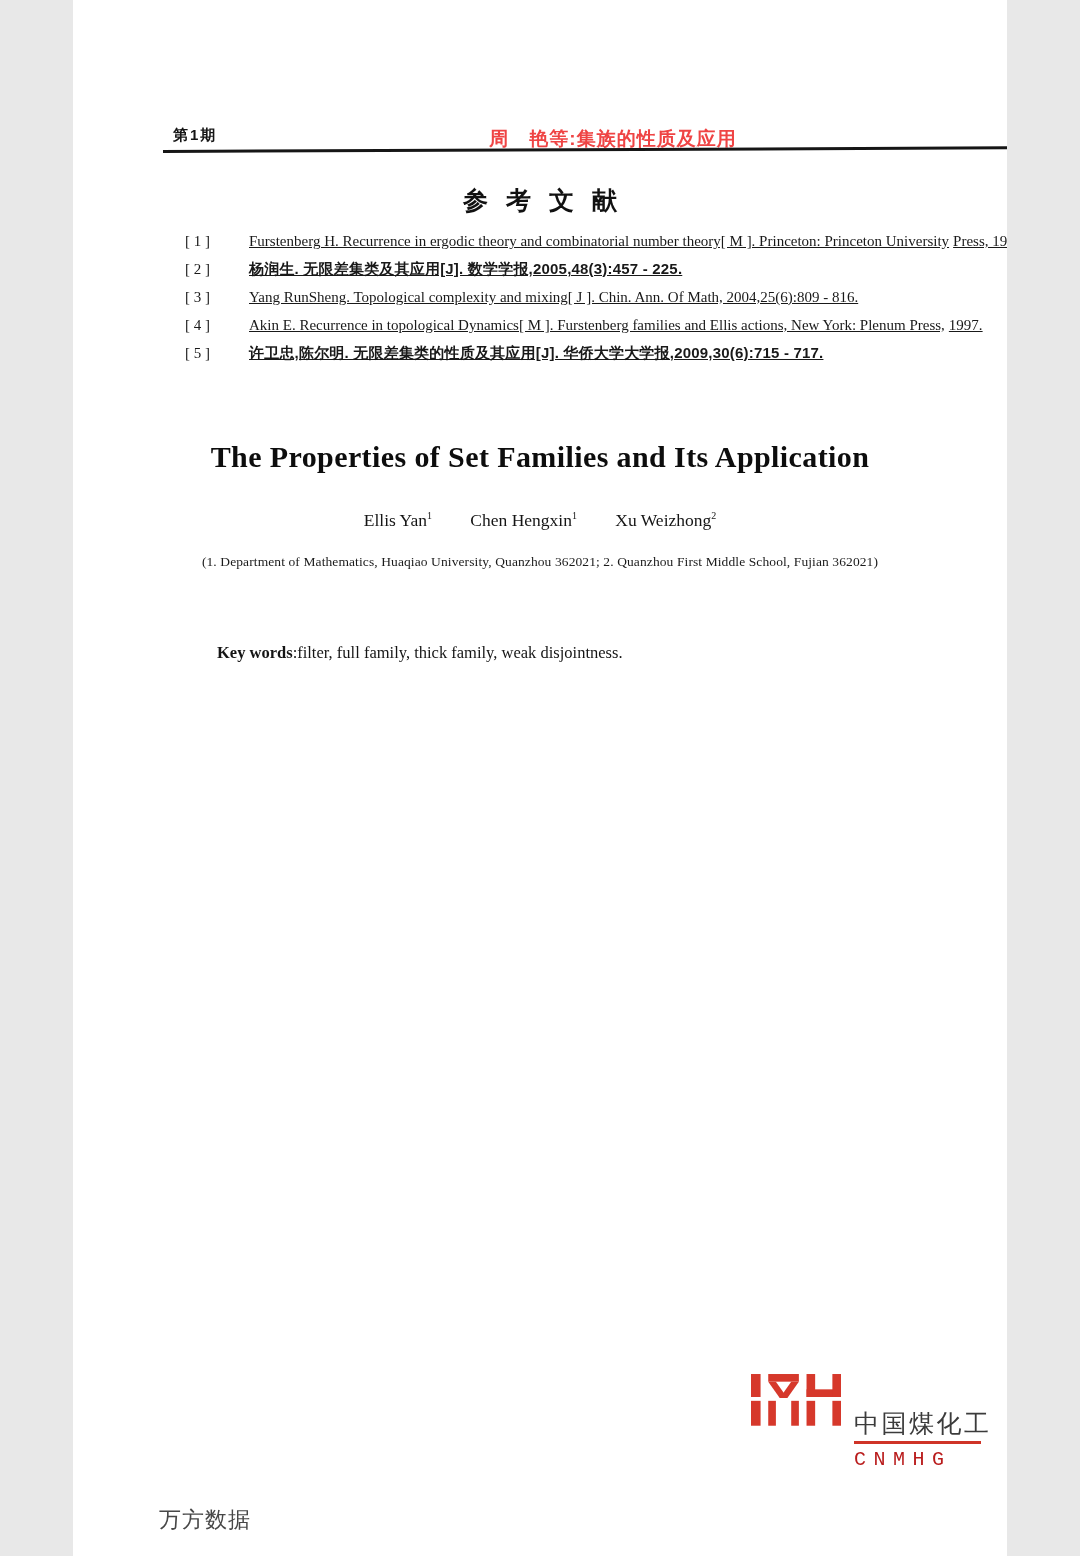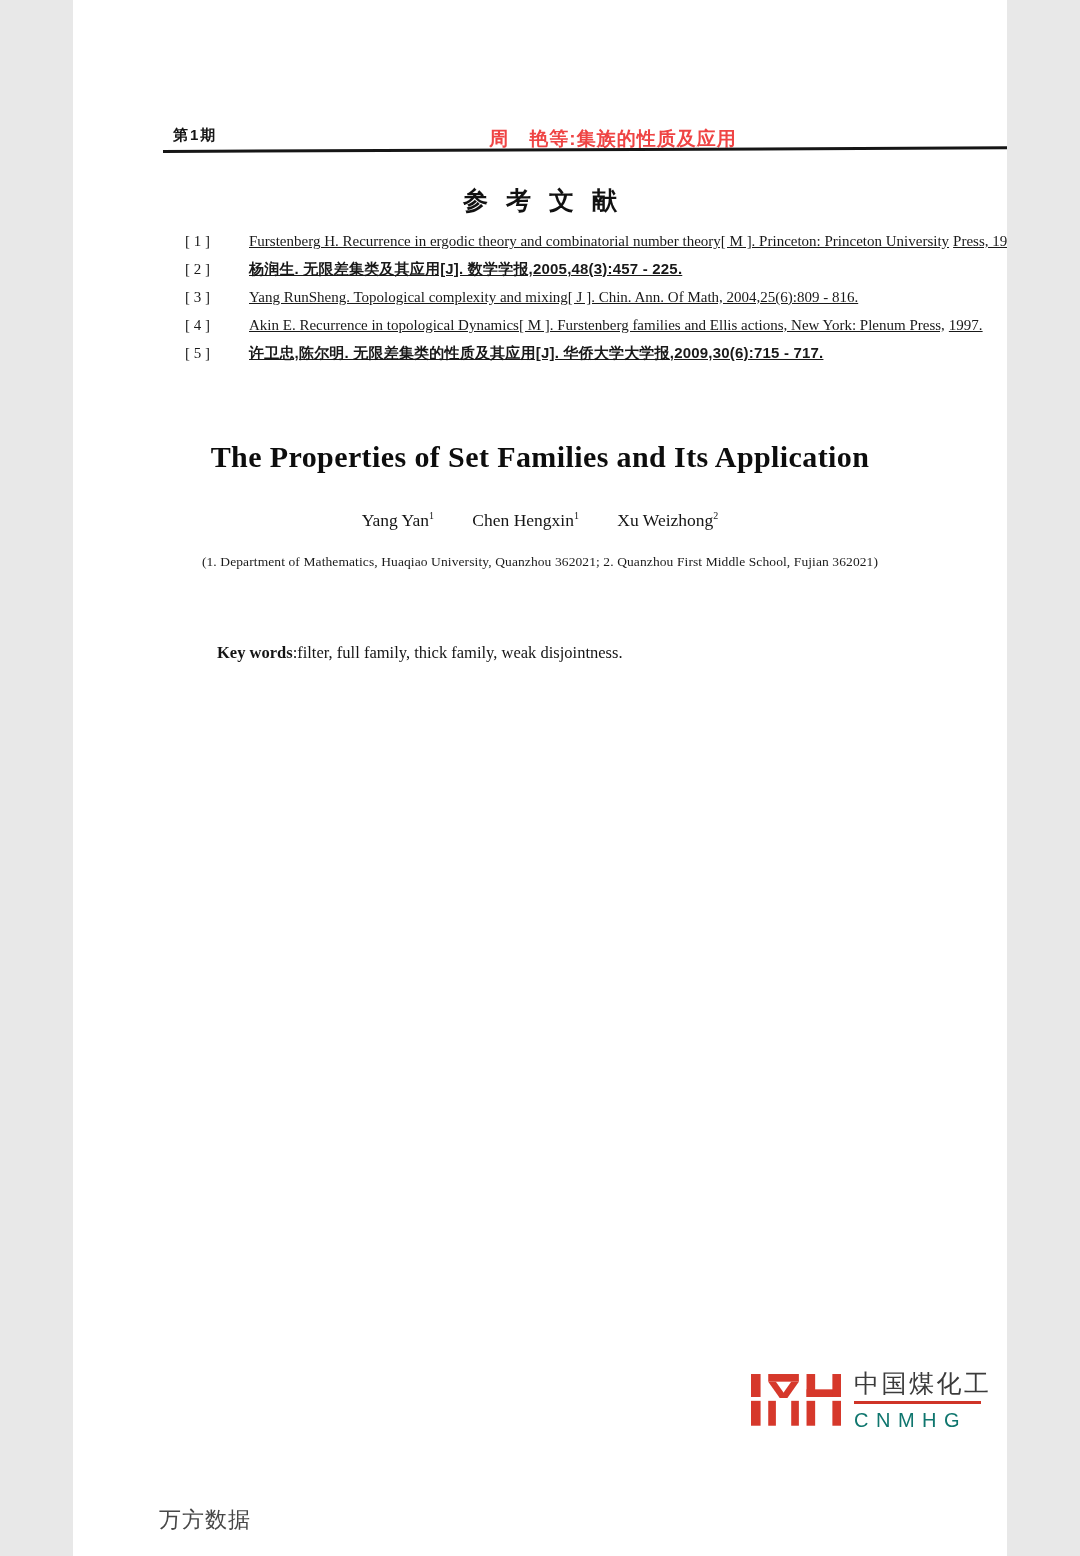--- a/index.html
+++ b/index.html
@@ -50,26 +50,26 @@
     font-size:17px;font-weight:700;color:#0f0f0f;}
   .abstract-block{position:absolute;top:638px;left:104px;width:884px;
     font-size:16.5px;line-height:30.5px;color:#151515;}
   .abs-line1{padding-left:40px;text-align:justify;text-align-last:justify;}
   .abs-line2{}
   .keywords{padding-left:40px;}
   .keywords b{font-weight:700;}
   
   .logo{position:absolute;top:1368px;left:678px;display:flex;align-items:flex-start;}
   .logo-mark{width:90px;height:58px;margin-right:13px;}
-  .logo-text{display:flex;flex-direction:column;}
+  .logo-text{display:flex;flex-direction:column;margin-top:40px;}
   .logo-cn{font-family:"Liberation Sans","DejaVu Sans",sans-serif;
     font-size:25px;color:#3b3b3b;letter-spacing:2.5px;line-height:30px;}
   .logo-underline{height:3px;background:#cf3428;margin-top:3px;width:127px;}
-  .logo-en{font-family:Liberation Sans, sans-serif;
-    font-size:20px;color:#0f766e;letter-spacing:7.5px;margin-top:4px;line-height:24px;}
+  .logo-en{font-family:Liberation Mono, monospace;
+    font-size:20px;color:#b91c1c;letter-spacing:7.5px;margin-top:4px;line-height:24px;}
   .page-number{position:absolute;top:1441px;left:966px;
     font-size:18px;font-weight:700;color:#151515;}
   .watermark{position:absolute;top:1505px;left:86px;
     font-family:"Liberation Sans","DejaVu Sans",sans-serif;
     font-size:22px;color:#474747;letter-spacing:1px;}
 </style>
 </head>
 <body>
 
 <div class="page">
@@ -113,21 +113,21 @@
       <span class="ref-label">[ 5 ]</span>
       <span class="ref-body">
         <span class="ref-line">许卫忠,陈尔明. 无限差集类的性质及其应用[J]. 华侨大学大学报,2009,30(6):715 - 717.</span>
       </span>
     </div>
   </div>
 
   <div class="article-title">The Properties of Set Families and Its Application</div>
 
   <div class="authors">
-    <span class="author"><span>Yang Yan</span><sup>1</sup></span>
+    <span class="author"><span>Ellis Yan</span><sup>1</sup></span>
     <span class="author"><span>Chen Hengxin</span><sup>1</sup></span>
     <span class="author"><span>Xu Weizhong</span><sup>2</sup></span>
   </div>
 
   <div class="affiliation">(1. Department of Mathematics, Huaqiao University, Quanzhou   362021; 2. Quanzhou First Middle School, Fujian   362021)</div>
 
   <div class="abstract-block">
     <div class="keywords"><b>Key words</b><span>:filter, full family, thick family, weak disjointness.</span></div>
   </div>
 

